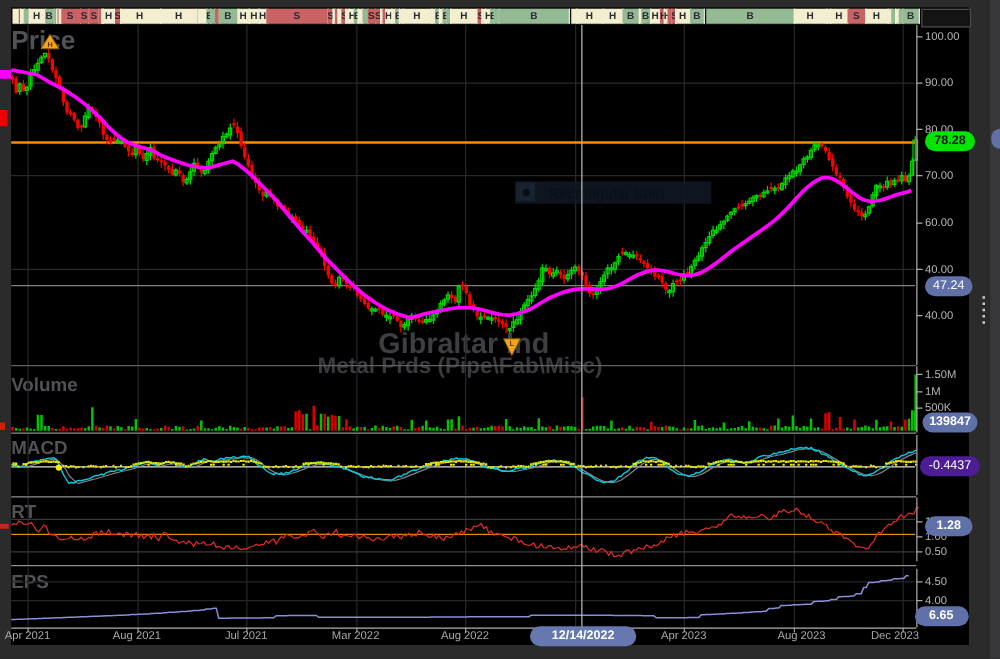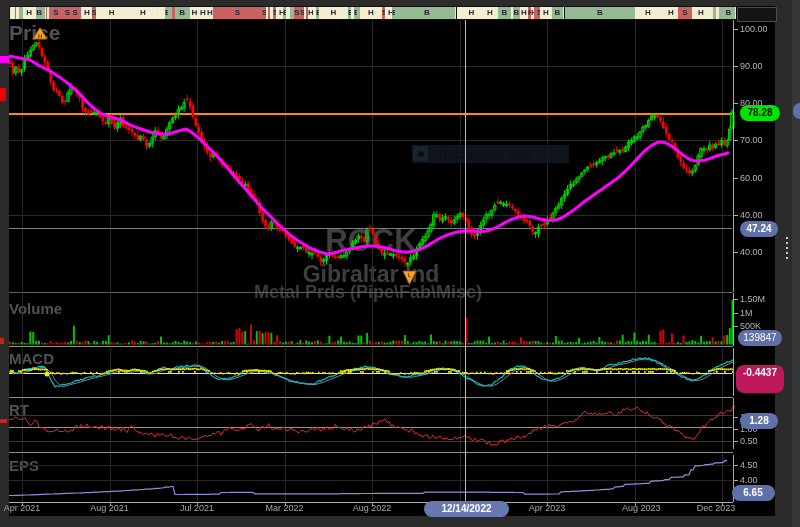--- a/index.html
+++ b/index.html
@@ -17,21 +17,20 @@
 <div class="abs" style="left:792px;top:0;width:8px;height:527px;background:#37373b"></div>
 
 <div class="abs" style="left:9px;top:6px;width:766px;height:509.5px;background:#000"></div>
 
 <div class="abs" style="left:9px;top:21px;font-size:21px;font-weight:bold;color:#515256">Price</div>
 <div class="abs" style="left:9px;top:300px;font-size:15px;font-weight:bold;color:#515256">Volume</div>
 <div class="abs" style="left:9px;top:350px;font-size:15px;font-weight:bold;color:#515256">MACD</div>
 <div class="abs" style="left:9px;top:401px;font-size:15px;font-weight:bold;color:#515256">RT</div>
 <div class="abs" style="left:9px;top:457px;font-size:15px;font-weight:bold;color:#515256">EPS</div>
 
-<div class="abs" style="left:0;top:223px;width:742px;text-align:center;font-size:31px;font-weight:bold;color:#403f44">ROCK</div>
 <div class="abs" style="left:0;top:261px;width:742px;text-align:center;font-size:23px;font-weight:bold;color:#3e3e43">Gibraltar Ind</div>
 <div class="abs" style="left:0;top:282px;width:736px;text-align:center;font-size:18px;font-weight:bold;color:#3a3a3f">Metal Prds (Pipe\Fab\Misc)</div>
 <div style="position:absolute;left:22.0px;top:20px;width:1px;height:271.5px;background:#272727"></div>
     <div style="position:absolute;left:22.0px;top:293px;width:1px;height:52.0px;background:#272727"></div>
     <div style="position:absolute;left:22.0px;top:347.5px;width:1px;height:48.0px;background:#272727"></div>
     <div style="position:absolute;left:22.0px;top:397.5px;width:1px;height:54.0px;background:#272727"></div>
     <div style="position:absolute;left:22.0px;top:453.5px;width:1px;height:47.5px;background:#272727"></div>
     <div style="position:absolute;left:109.5px;top:20px;width:1px;height:271.5px;background:#272727"></div>
     <div style="position:absolute;left:109.5px;top:293px;width:1px;height:52.0px;background:#272727"></div>
     <div style="position:absolute;left:109.5px;top:347.5px;width:1px;height:48.0px;background:#272727"></div>
@@ -246,23 +245,23 @@
     <div style="position:absolute;left:740px;top:411.5px;font-size:9px;color:#b4b4b4;letter-spacing:0px">1.50</div>
     <div style="position:absolute;left:733px;top:428.5px;width:5px;height:1px;background:#a8a8a8"></div>
     <div style="position:absolute;left:740px;top:423.5px;font-size:9px;color:#b4b4b4;letter-spacing:0px">1.00</div>
     <div style="position:absolute;left:733px;top:440.5px;width:5px;height:1px;background:#a8a8a8"></div>
     <div style="position:absolute;left:740px;top:435.5px;font-size:9px;color:#b4b4b4;letter-spacing:0px">0.50</div>
     <div style="position:absolute;left:733px;top:465.0px;width:5px;height:1px;background:#a8a8a8"></div>
     <div style="position:absolute;left:740px;top:460.0px;font-size:9px;color:#b4b4b4;letter-spacing:0px">4.50</div>
     <div style="position:absolute;left:733px;top:480.0px;width:5px;height:1px;background:#a8a8a8"></div>
     <div style="position:absolute;left:740px;top:475.0px;font-size:9px;color:#b4b4b4;letter-spacing:0px">4.00</div>
 <div style="position:absolute;left:740.0px;top:104.5px;width:40px;height:16px;background:#00e400;border-radius:8px;color:#001500;font-size:10px;font-weight:bold;text-align:center;line-height:16px">78.28</div>
-    <div style="position:absolute;left:740.0px;top:220.5px;width:38px;height:16px;background:#5f71a8;border-radius:8px;color:#fff;font-size:10px;font-weight:bold;text-align:center;line-height:16px">47.24</div>
-    <div style="position:absolute;left:738.0px;top:329.5px;width:44px;height:16px;background:#5f71a8;border-radius:8px;color:#fff;font-size:10px;font-weight:normal;text-align:center;line-height:16px">139847</div>
-    <div style="position:absolute;left:736.0px;top:365.0px;width:48px;height:28px;background:#be185d;border-radius:8px;color:#fff;font-size:10px;font-weight:bold;text-align:center;line-height:16px">-0.4437</div>
+    <div style="position:absolute;left:740.0px;top:220.5px;width:38px;height:16px;background:#5f71a8;border-radius:8px;color:#fff;font-size:10px;font-weight:normal;text-align:center;line-height:16px">47.24</div>
+    <div style="position:absolute;left:738.0px;top:329.5px;width:44px;height:16px;background:#5f71a8;border-radius:8px;color:#fff;font-size:10px;font-weight:bold;text-align:center;line-height:16px">139847</div>
+    <div style="position:absolute;left:736.0px;top:365.0px;width:48px;height:16px;background:#4c1d95;border-radius:8px;color:#fff;font-size:10px;font-weight:normal;text-align:center;line-height:16px">-0.4437</div>
     <div style="position:absolute;left:740.0px;top:412.5px;width:38px;height:16px;background:#5f71a8;border-radius:8px;color:#fff;font-size:10px;font-weight:bold;text-align:center;line-height:16px">1.28</div>
     <div style="position:absolute;left:731.5px;top:485.0px;width:43px;height:16px;background:#5f71a8;border-radius:8px;color:#fff;font-size:10px;font-weight:bold;text-align:center;line-height:16px">6.65</div>
     <div style="position:absolute;left:424.0px;top:500.5px;width:85px;height:16px;background:#6678af;border-radius:8px;color:#fff;font-size:10px;font-weight:bold;text-align:center;line-height:16px">12/14/2022</div>
 <div style="position:absolute;left:-4.0px;top:503px;width:52px;text-align:center;font-size:9px;color:#a8a8a8">Apr 2021</div>
     <div style="position:absolute;left:22.0px;top:501.5px;width:1px;height:4px;background:#a0a0a0"></div>
     <div style="position:absolute;left:83.5px;top:503px;width:52px;text-align:center;font-size:9px;color:#a8a8a8">Aug 2021</div>
     <div style="position:absolute;left:109.5px;top:501.5px;width:1px;height:4px;background:#a0a0a0"></div>
     <div style="position:absolute;left:171.0px;top:503px;width:52px;text-align:center;font-size:9px;color:#a8a8a8">Jul 2021</div>
     <div style="position:absolute;left:197.0px;top:501.5px;width:1px;height:4px;background:#a0a0a0"></div>
     <div style="position:absolute;left:258.5px;top:503px;width:52px;text-align:center;font-size:9px;color:#a8a8a8">Mar 2022</div>

